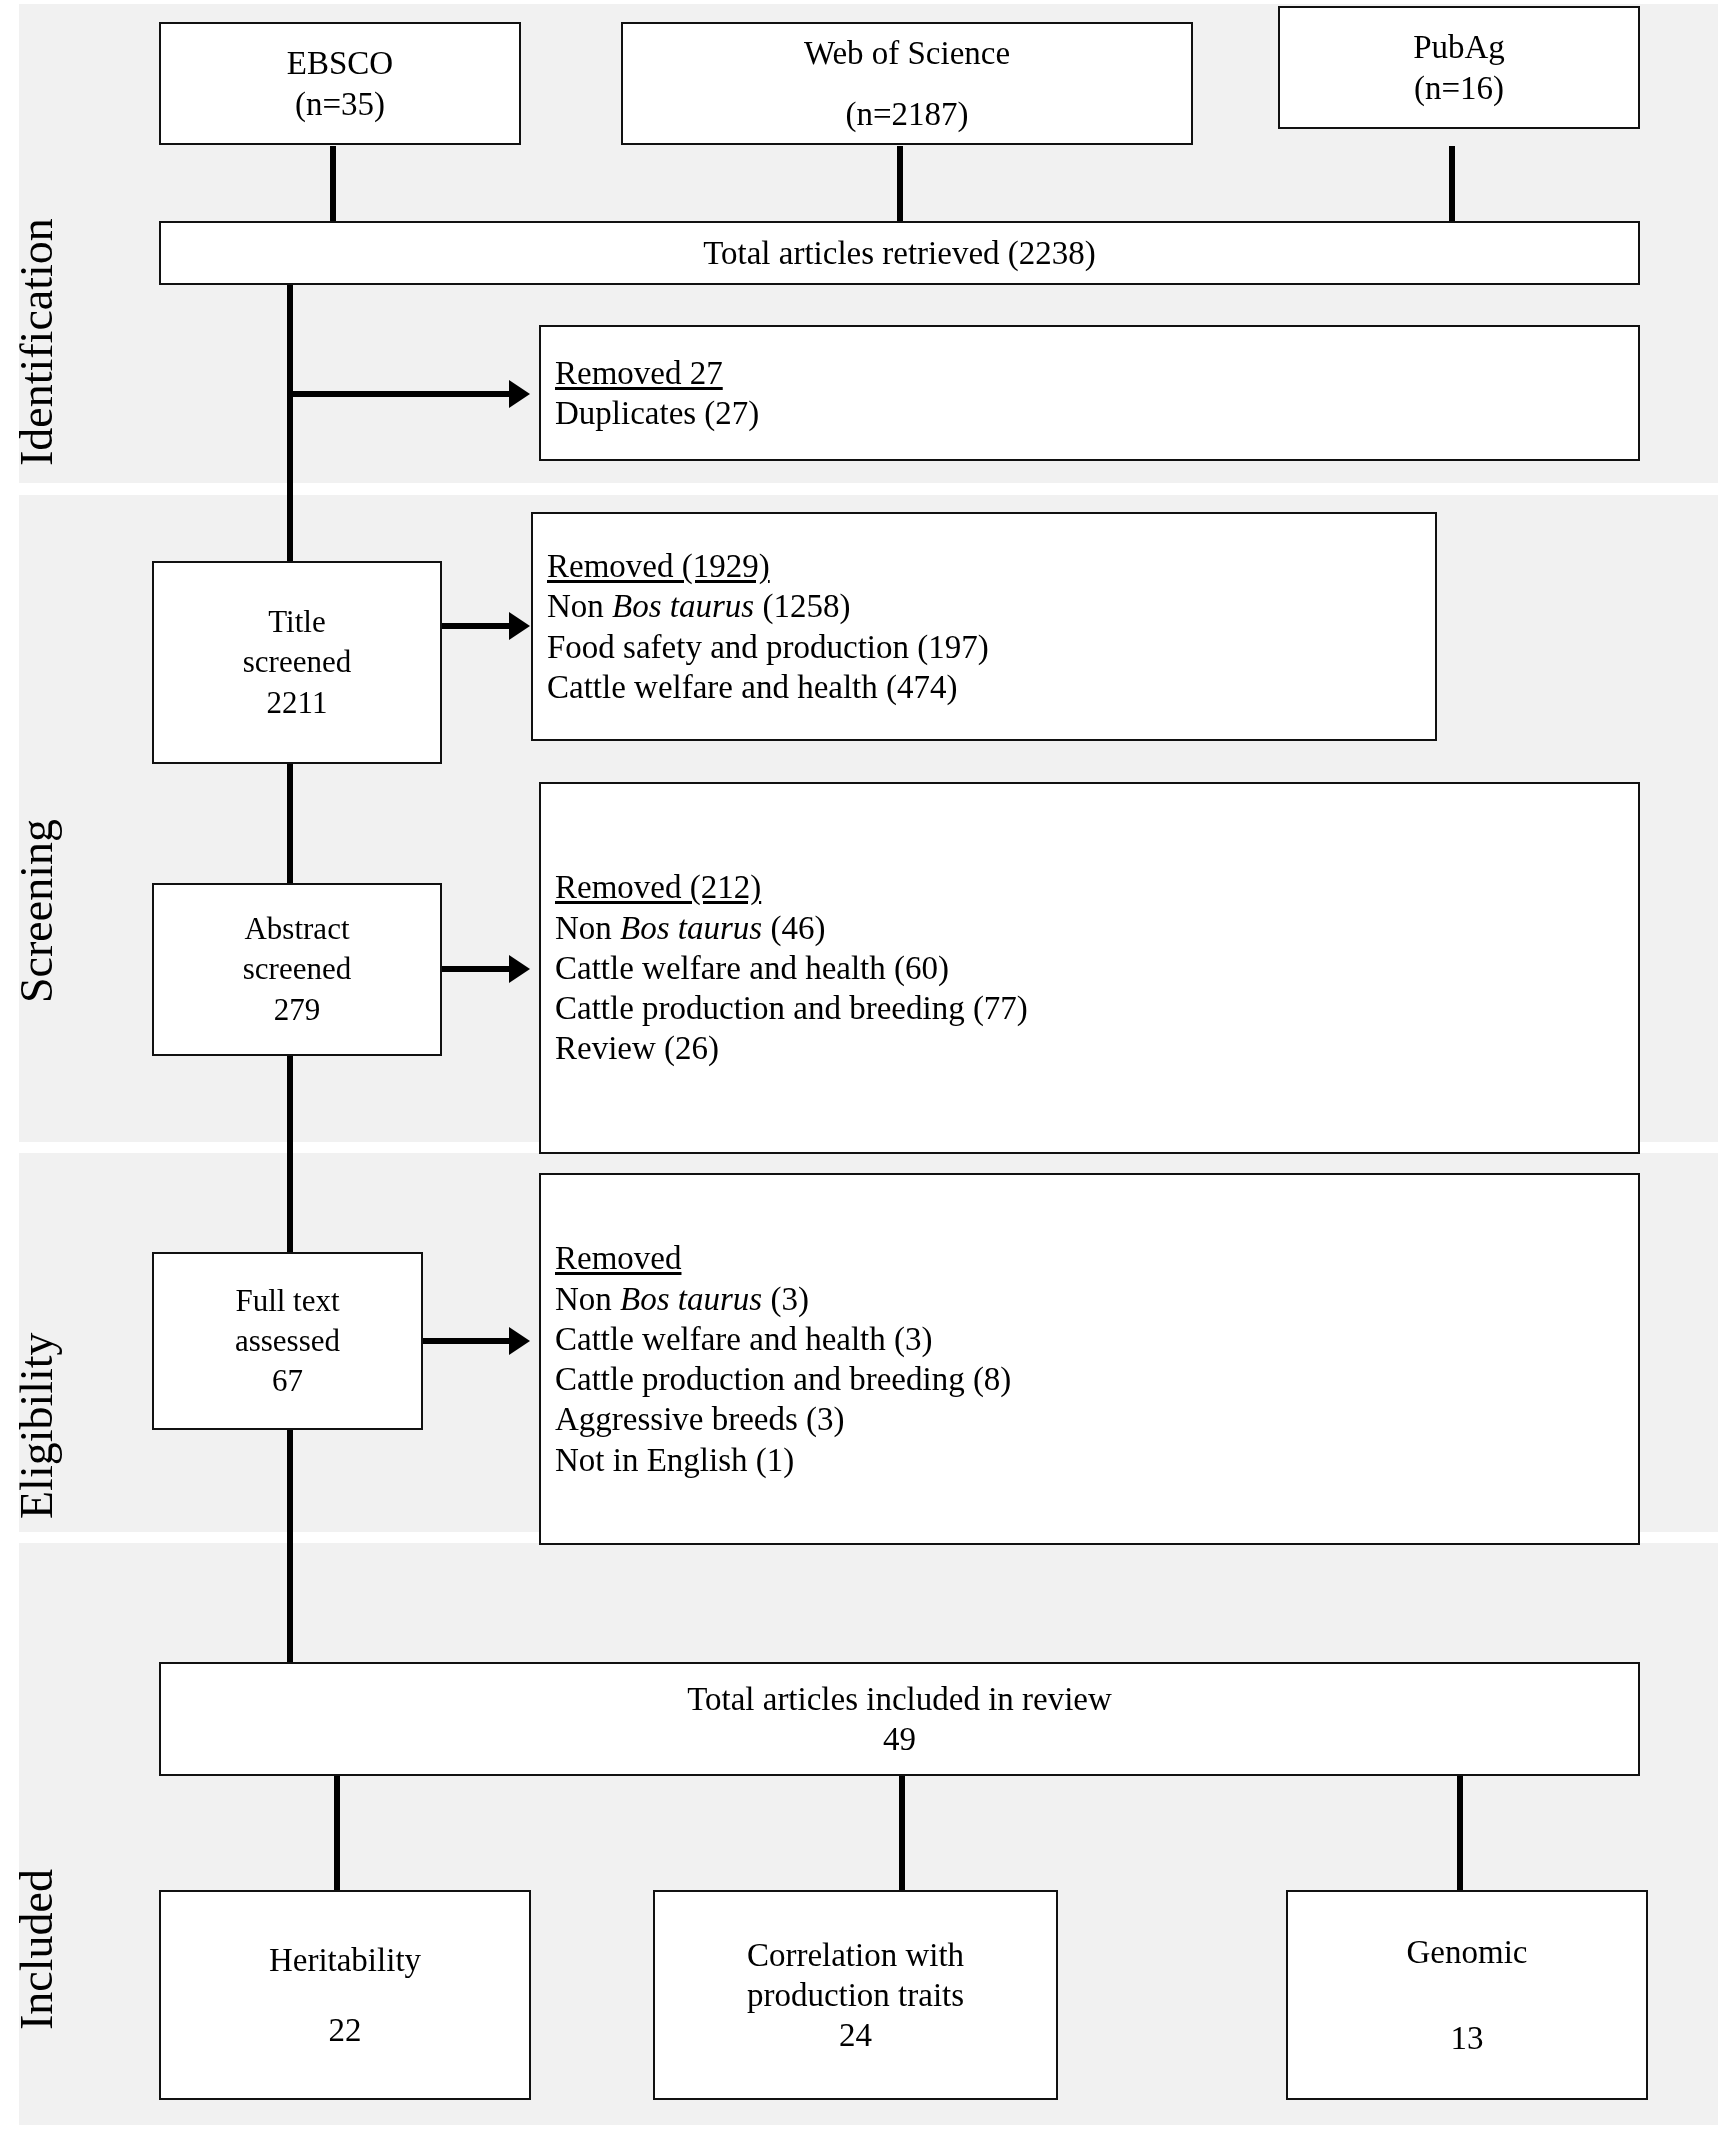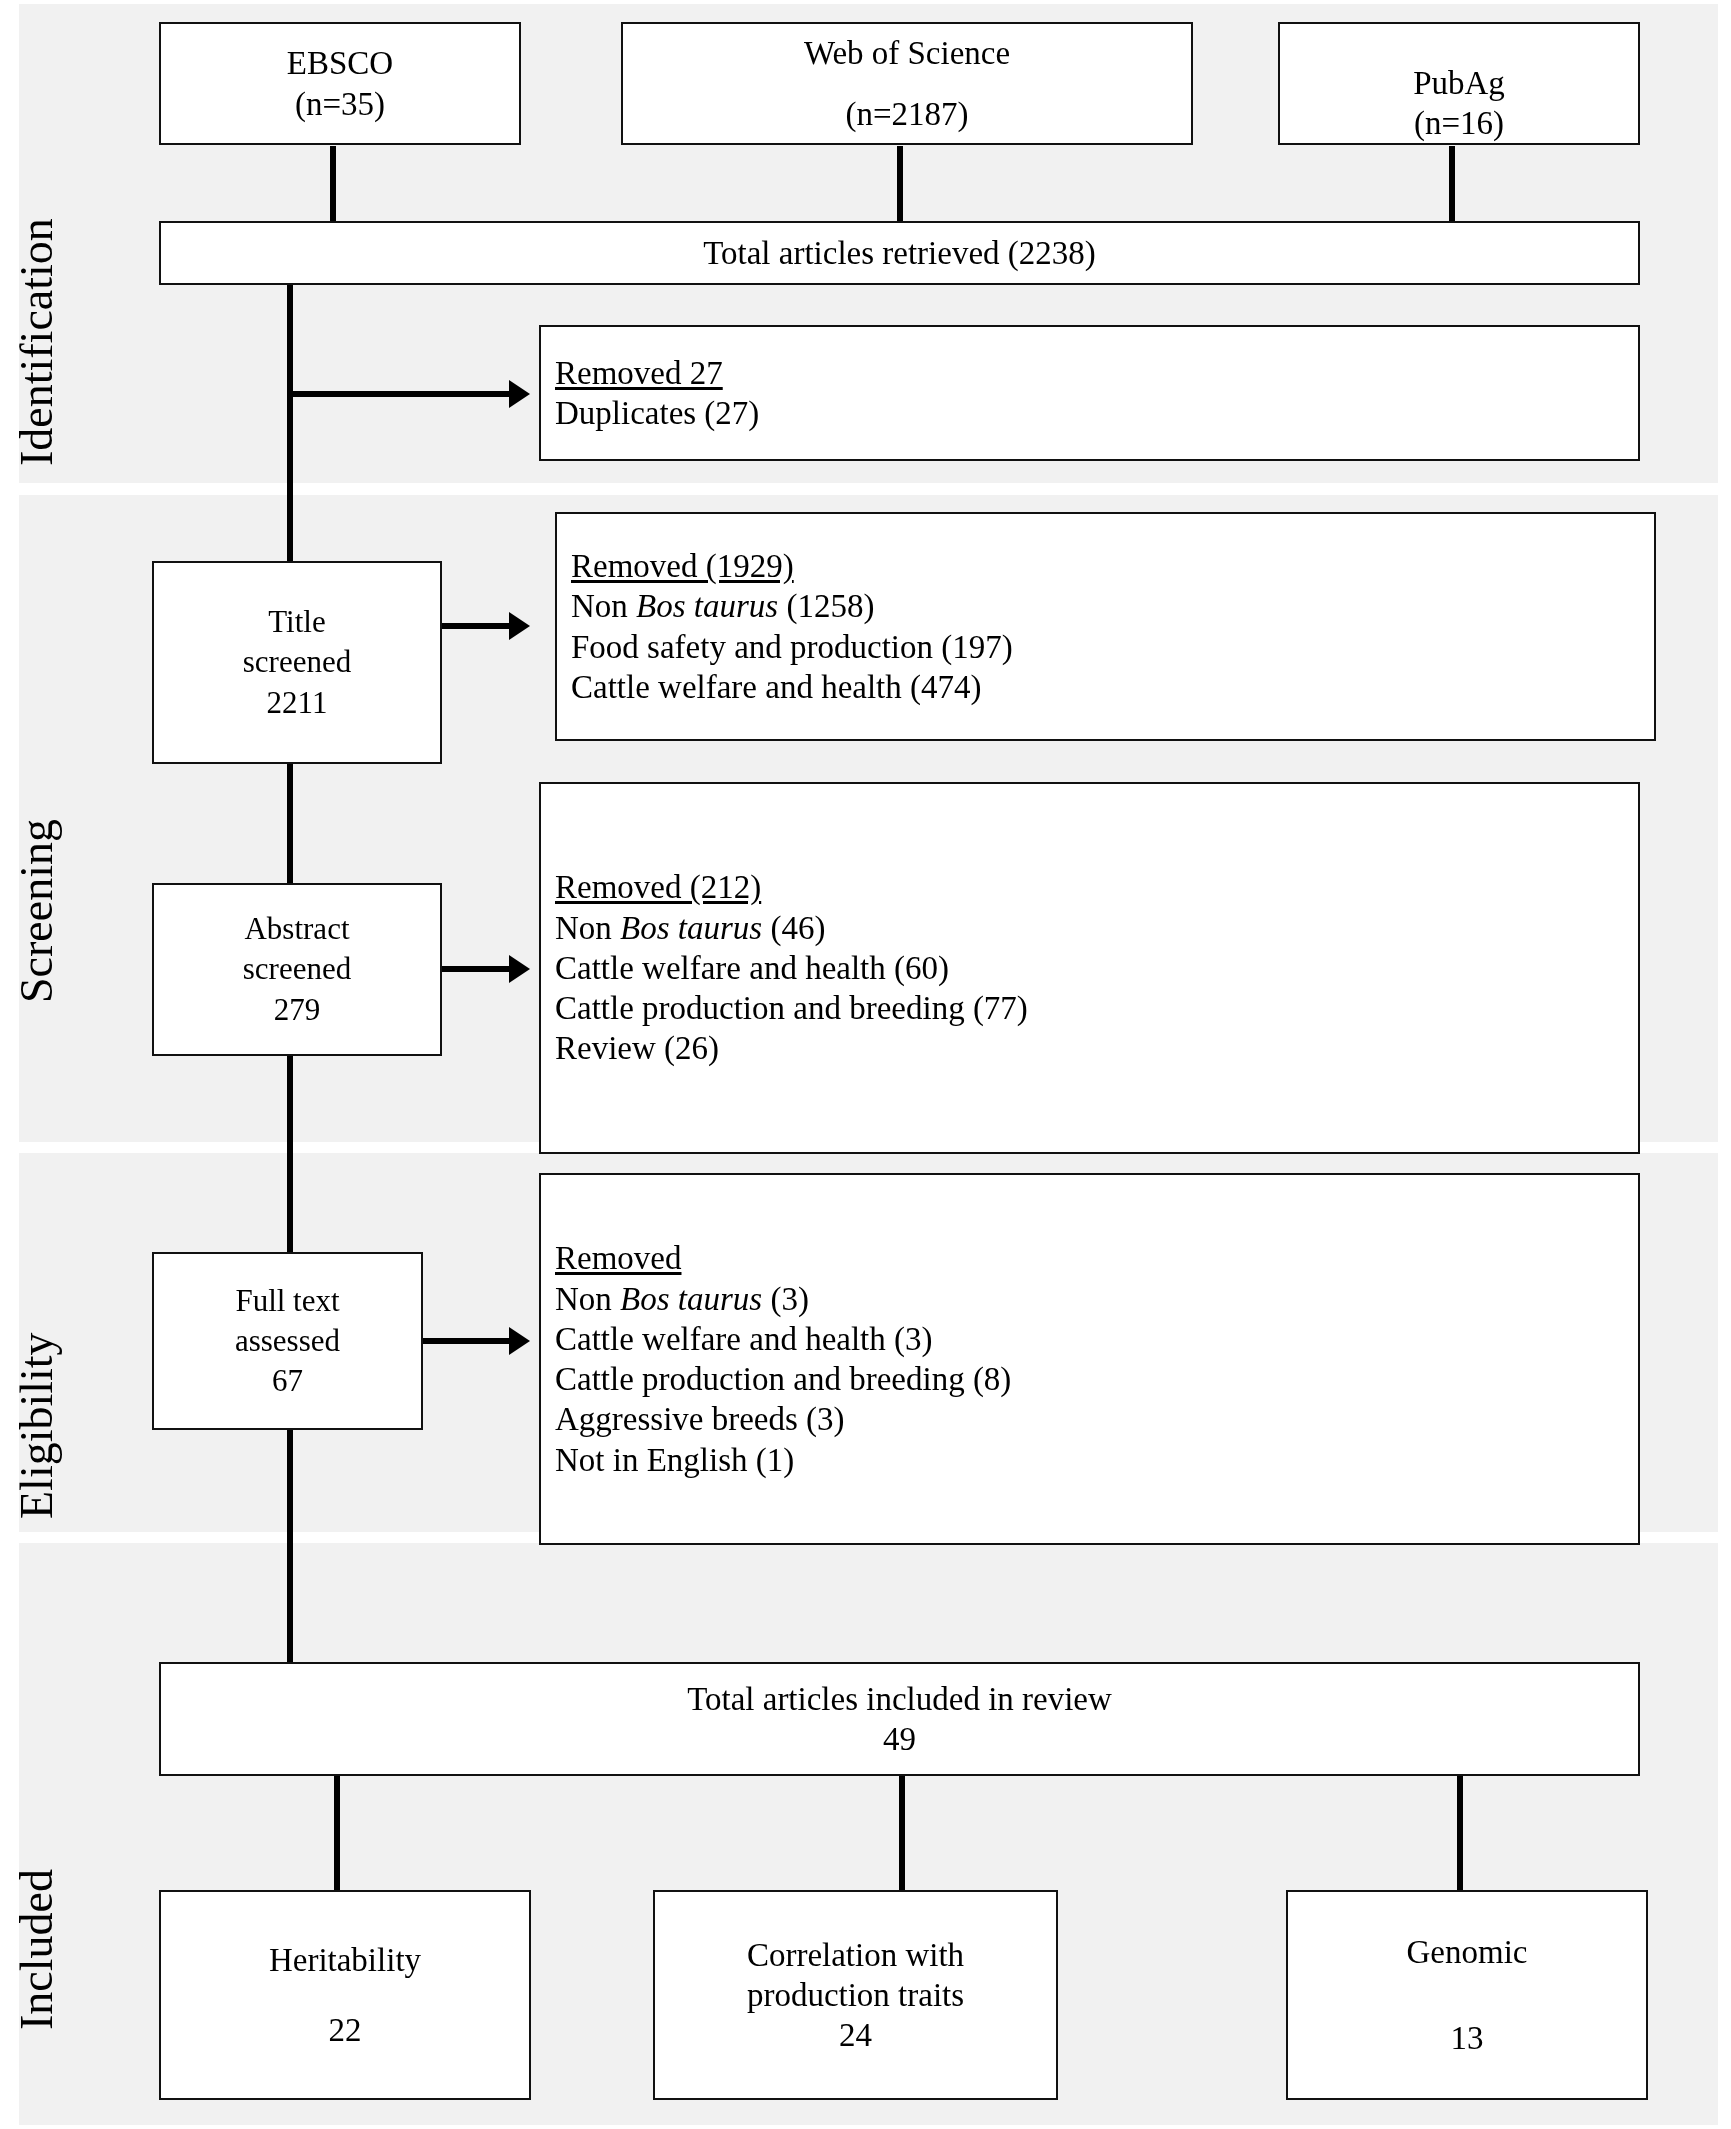--- a/index.html
+++ b/index.html
@@ -90,28 +90,28 @@
   .txt     { font-size: 33px; line-height: 1.22; white-space: nowrap; }
   .txt-sm  { font-size: 31px; line-height: 1.30; white-space: nowrap; }
   .heading { text-decoration: underline; text-underline-offset: 3.2px; }
   .ital    { font-style: italic; }
 
   .spacer-gap { height: 29px; }
 
   
   #box-ebsco  { left: 152px;  top: 22px;  width: 362px;  height: 123px; }
   #box-wos    { left: 614px; top: 22px;  width: 572px; height: 123px; gap: 21px; }
-  #box-pubag  { left: 1271px; top: 22px;  width: 362px;  height: 123px; justify-content: flex-end; }
+  #box-pubag  { left: 1271px; top: 6px;  width: 362px;  height: 123px; }
 
   #box-total-retrieved { left: 152px; top: 221px; width: 1481px; height: 64px; }
 
   #box-removed-dup { left: 532px; top: 325px; width: 1101px; height: 136px; }
 
   #box-title-screened { left: 145px; top: 561px; width: 290px; height: 203px; }
-  #box-removed-1929   { left: 548px; top: 512px; width: 1101px; height: 229px; }
+  #box-removed-1929   { left: 524px; top: 512px; width: 906px; height: 229px; }
 
   #box-abstract-screened { left: 145px; top: 883px; width: 290px; height: 173px; }
   #box-removed-212       { left: 532px; top: 782px; width: 1101px; height: 372px; }
 
   #box-fulltext-assessed { left: 145px; top: 1252px; width: 271px; height: 178px; }
   #box-removed-elig      { left: 532px; top: 1173px; width: 1101px; height: 372px; }
 
   #box-total-included { left: 152px; top: 1662px; width: 1481px; height: 114px; text-align: right; }
 
   #box-heritability { left: 152px;  top: 1890px; width: 372px;  height: 210px; }

